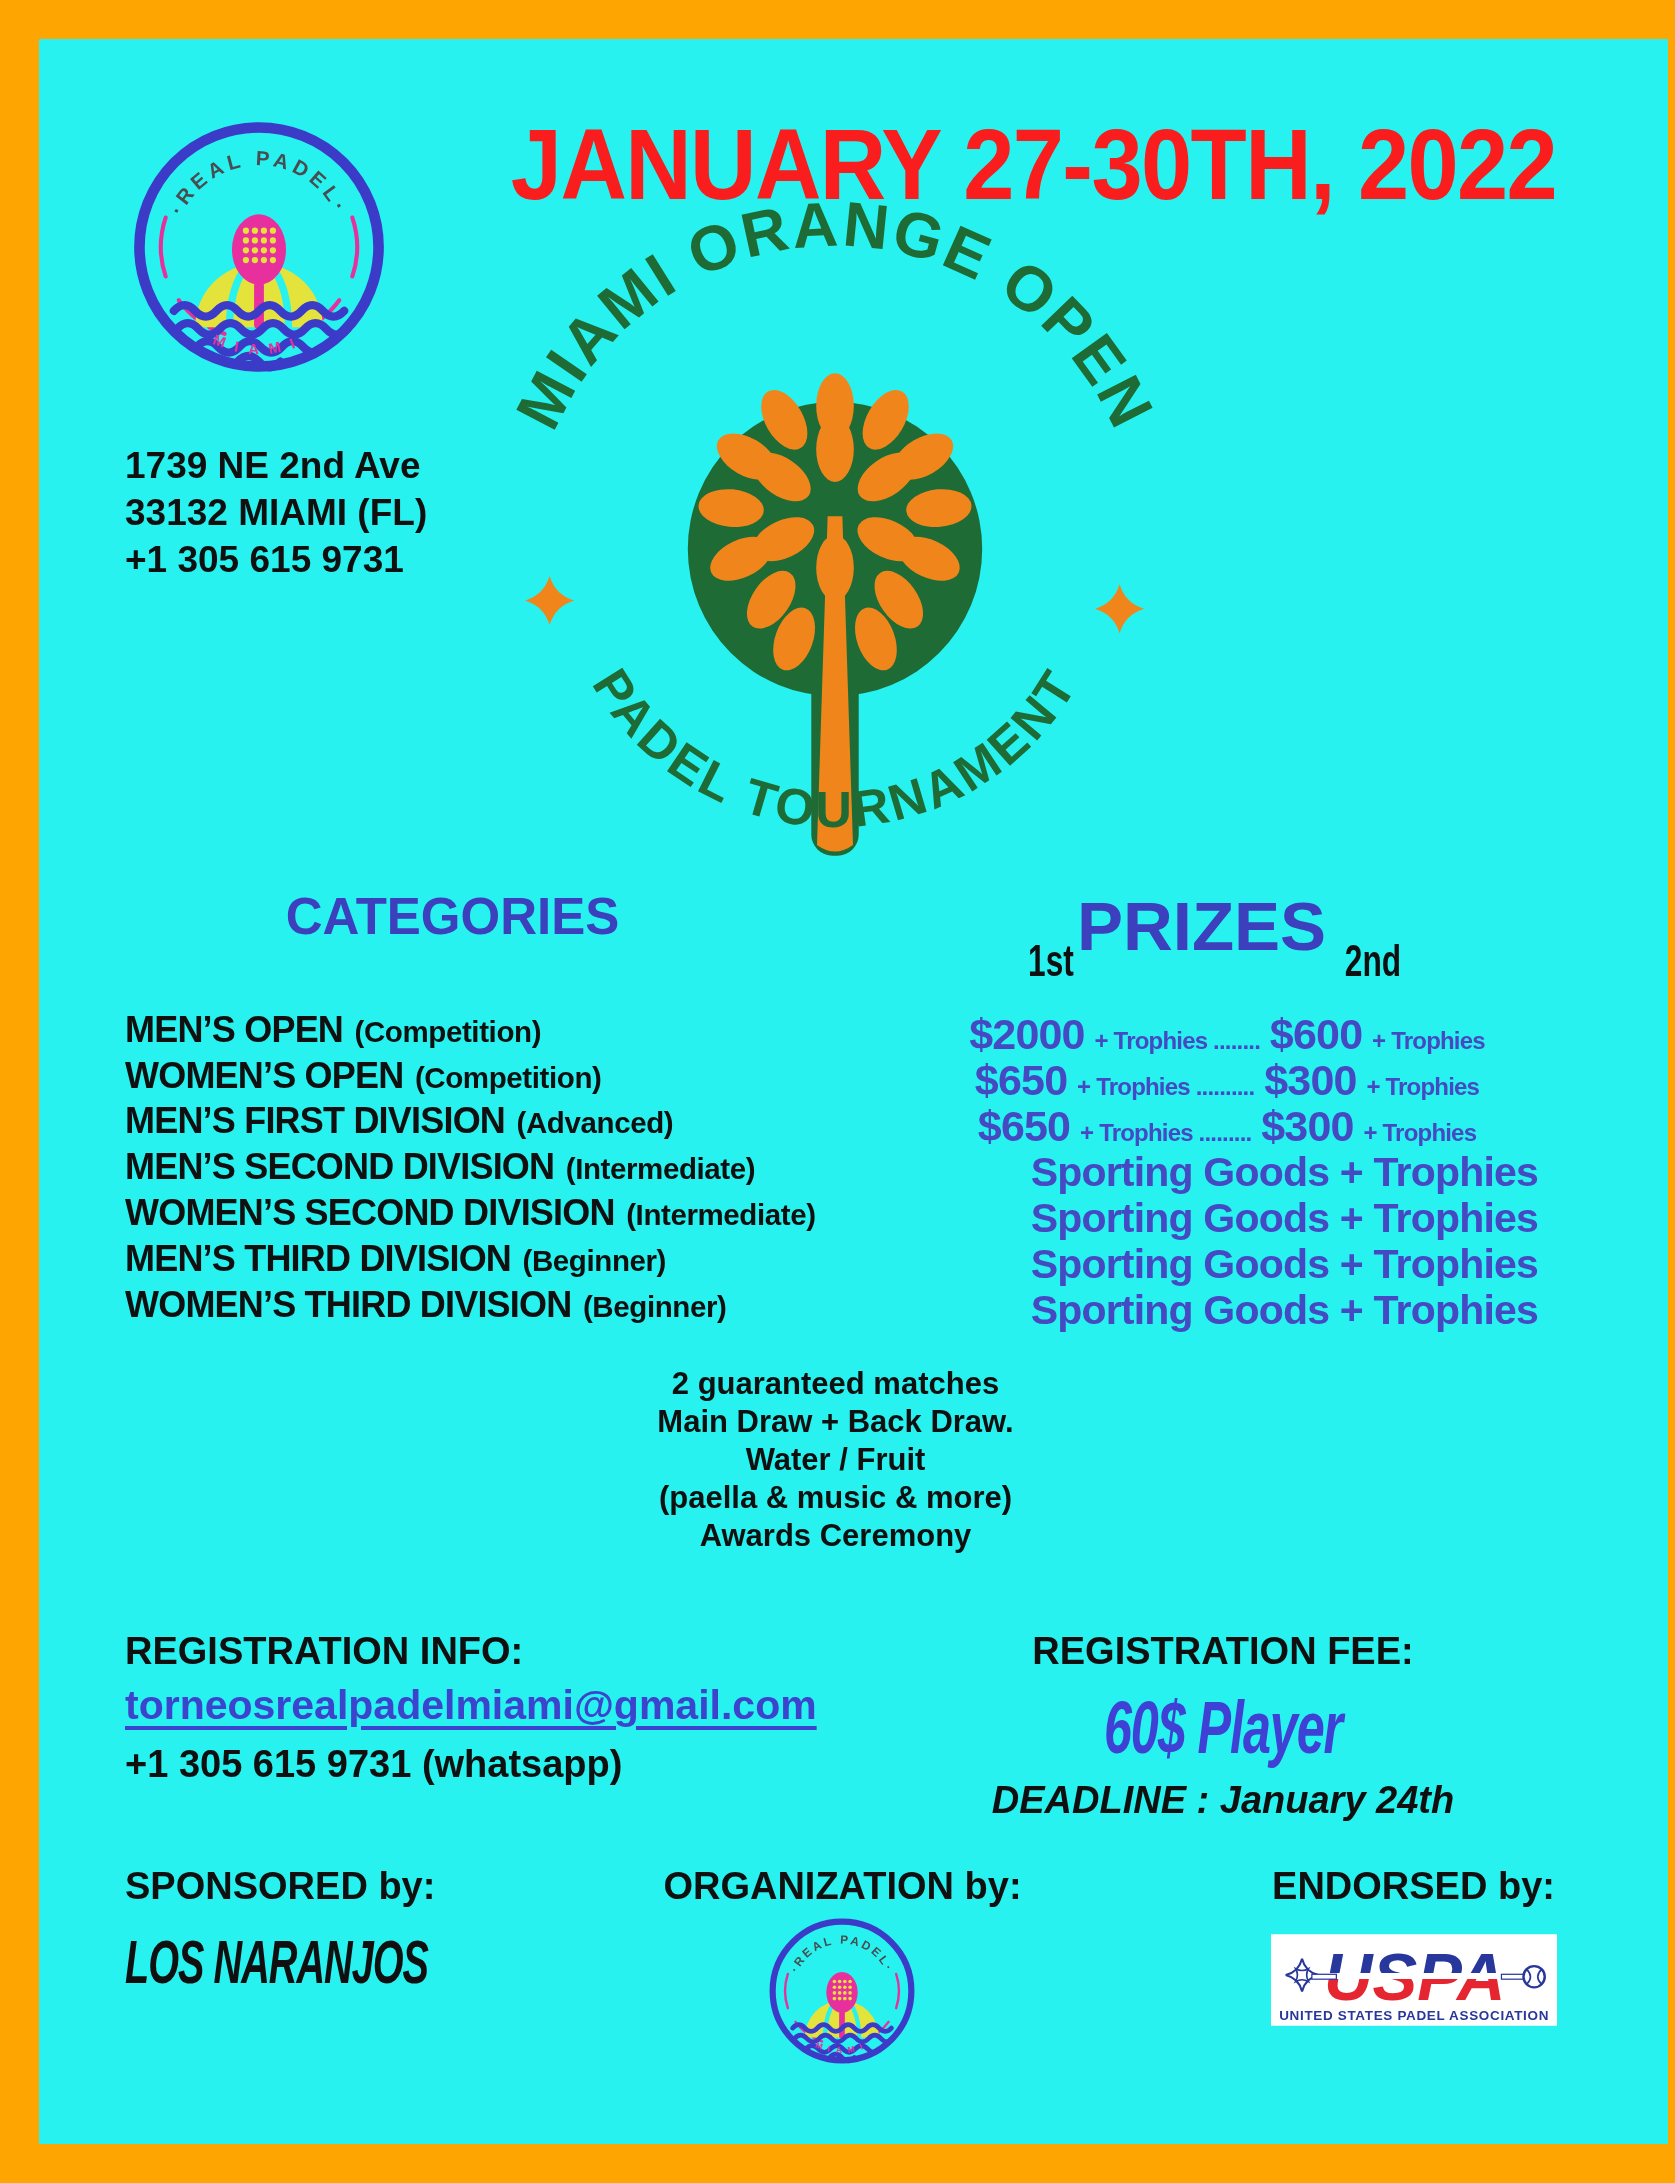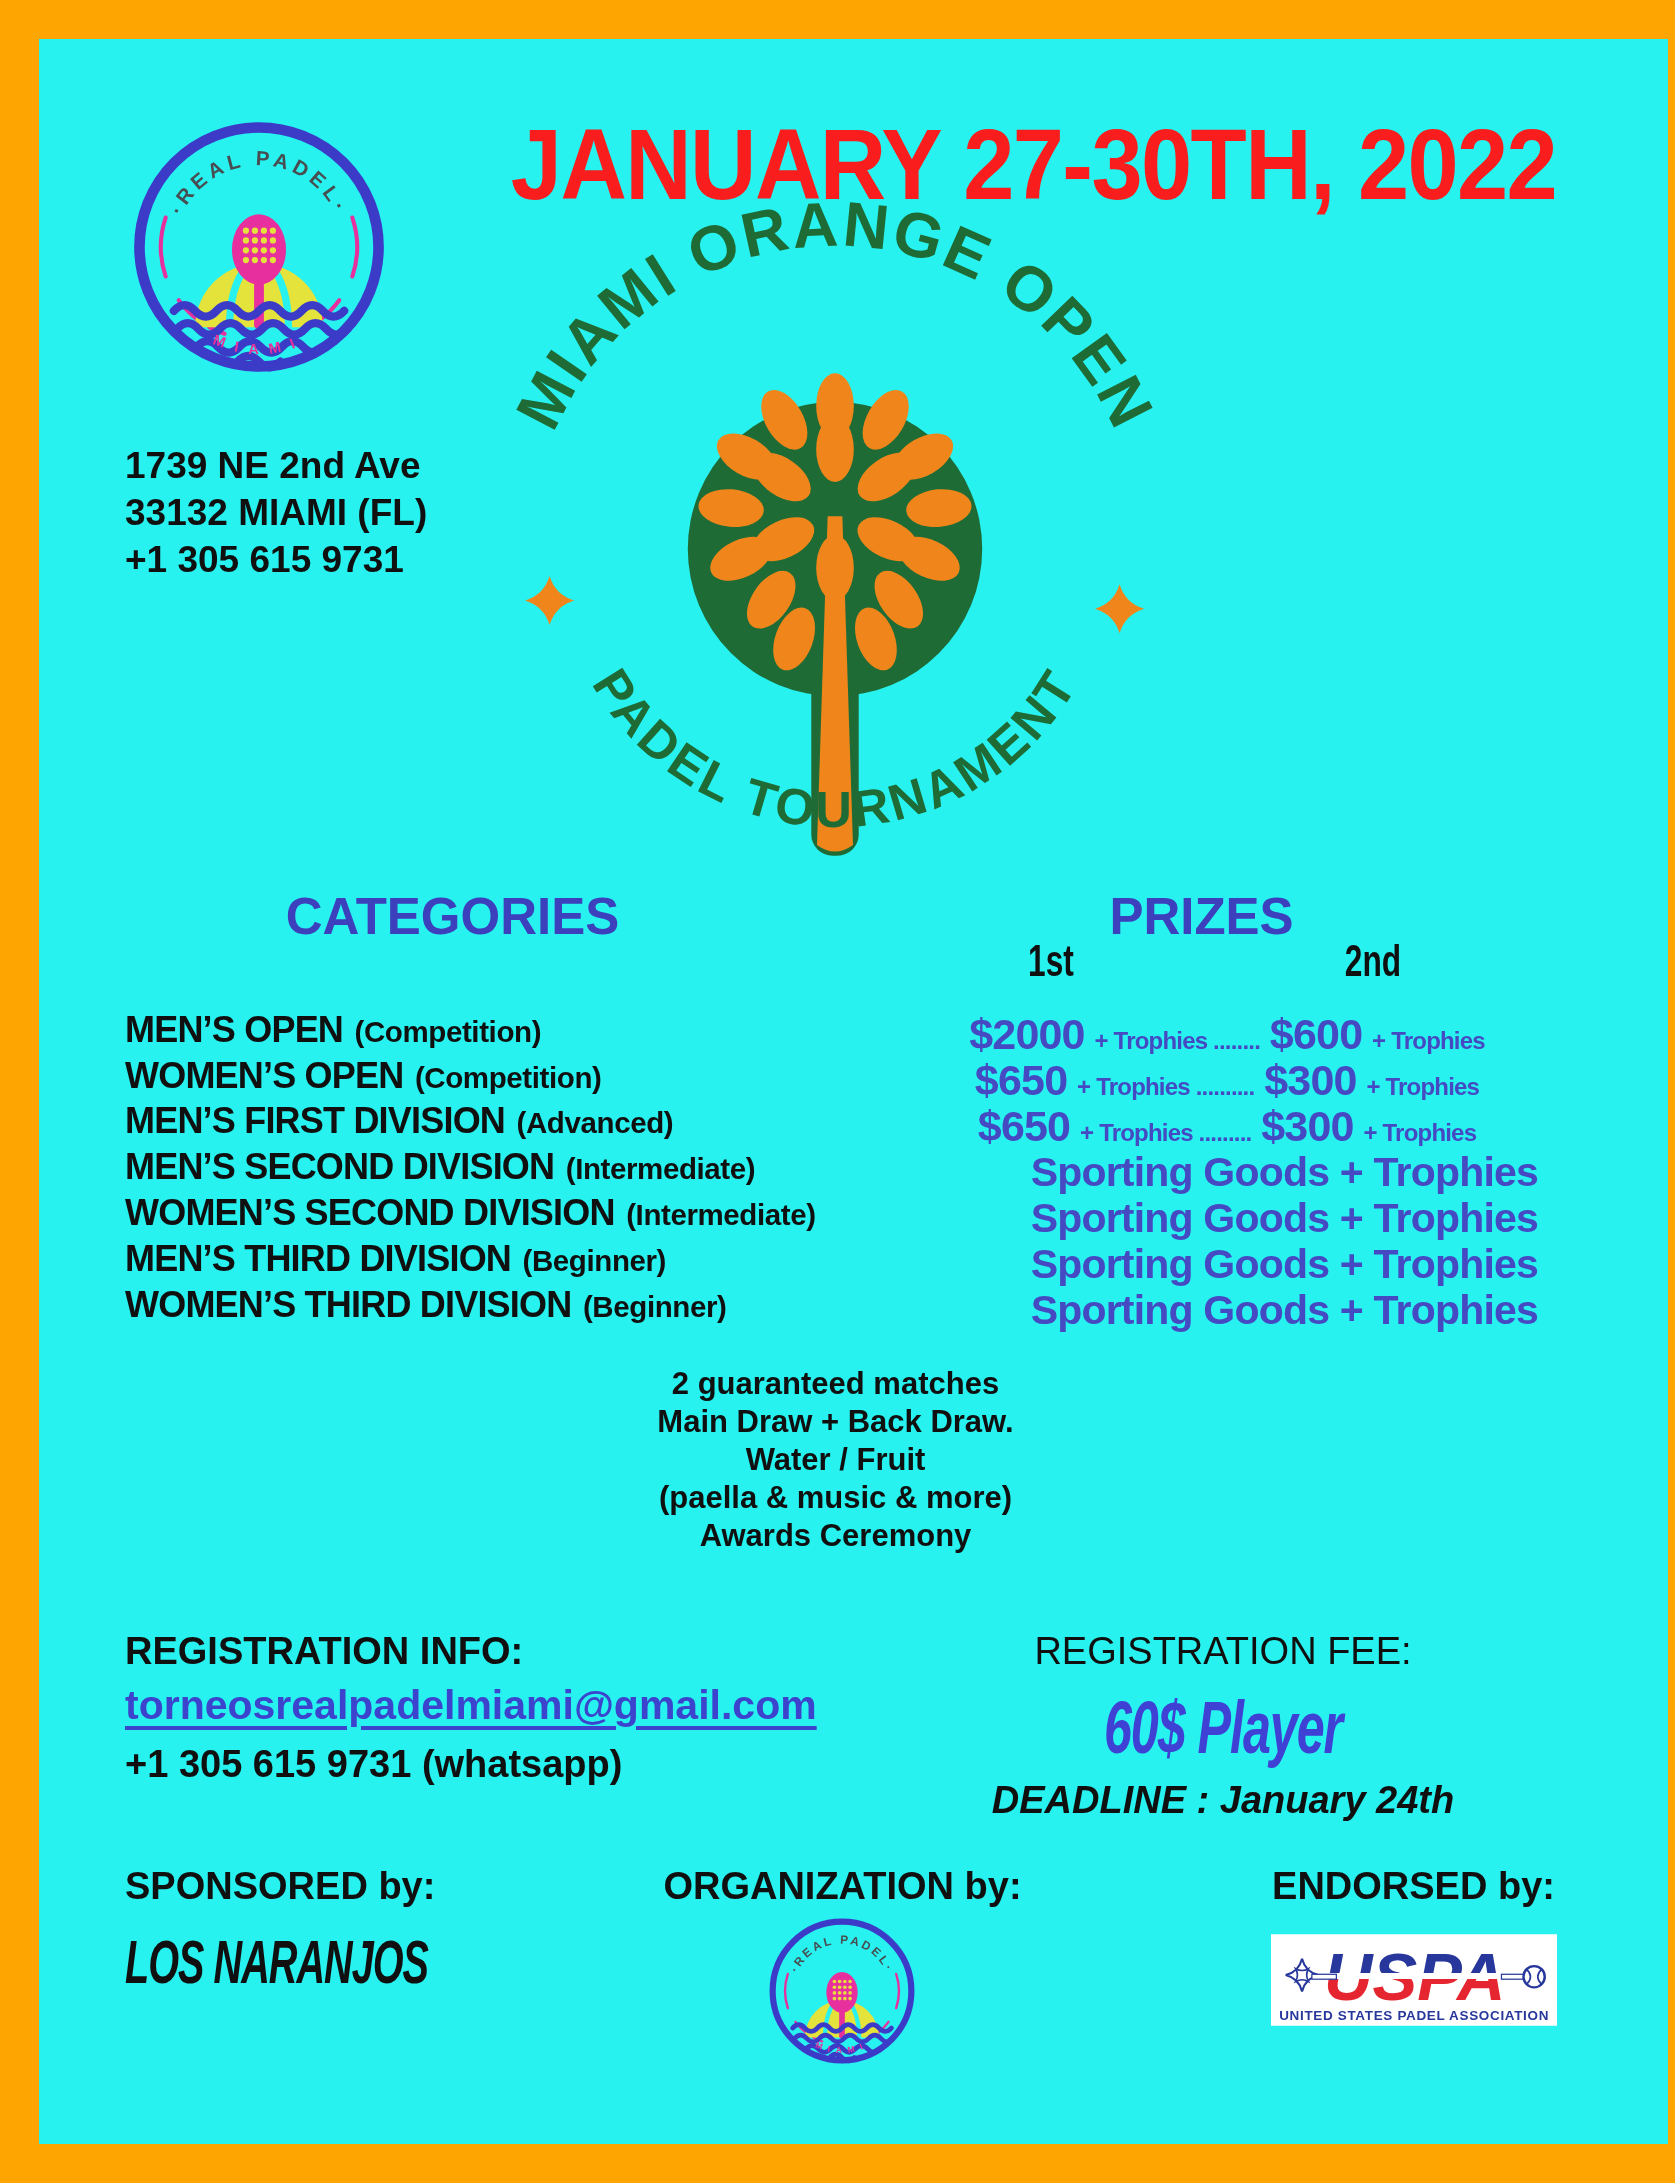--- a/index.html
+++ b/index.html
@@ -18,41 +18,41 @@
     color:var(--title_red);transform:scaleY(1.08);transform-origin:top center;
     white-space:nowrap;
   }
   .address{left:86px;top:403px;font-size:37px;font-weight:600;color:var(--text_black);line-height:47px;}
 
   .badge-lg{left:89px;top:77px;width:262px;height:262px;}
   .badge-sm{left:727px;top:1876px;width:152px;height:152px;}
   .center-logo{left:428px;top:142px;width:736px;height:736px;}
 
   .cat-header{left:168px;top:848px;width:491px;text-align:center;font-size:51px;font-weight:700;color:var(--header_blue);}
-  .prize-header{left:917px;top:848px;width:491px;text-align:center;font-size:51px;font-weight:700;color:var(--header_blue);}
+  .prize-header{left:917px;top:848px;width:491px;text-align:center;font-size:69px;font-weight:700;color:var(--header_blue);}
   .place-label{width:180px;text-align:center;font-size:44px;font-weight:700;color:var(--text_black);transform:scaleX(.72);transform-origin:center;white-space:nowrap;}
   .first-label{left:922px;top:897px;}
   .second-label{left:1244px;top:897px;}
 
   .cat-row{left:86px;height:46px;display:flex;align-items:baseline;gap:11.5px;white-space:nowrap;color:var(--text_black);}
   .cat-name{font-size:36px;font-weight:800;letter-spacing:-0.8px;}
   .cat-level{font-size:29.5px;font-weight:700;letter-spacing:-0.4px;}
 
   .prize-row{left:877px;width:622px;display:flex;justify-content:center;align-items:baseline;gap:9.8px;white-space:nowrap;color:var(--prize_blue);}
   .prize-amt{font-size:43px;font-weight:800;letter-spacing:-0.8px;}
   .prize-suffix{font-size:24px;font-weight:600;letter-spacing:-0.8px;}
   .goods-row{left:877px;width:622px;text-align:right;font-size:41px;font-weight:700;letter-spacing:-0.8px;color:var(--prize_blue);white-space:nowrap;}
 
   .perks{left:469px;top:1326px;width:655px;text-align:center;font-size:31px;font-weight:700;line-height:38px;color:var(--text_black);}
 
   .reg-info-title{left:86px;top:1591px;font-size:38px;font-weight:800;color:var(--text_black);}
   .reg-email{left:86px;top:1643px;font-size:41px;font-weight:700;color:var(--email_blue);text-decoration:underline;text-underline-offset:6.5px;}
   .reg-phone{left:86px;top:1704px;font-size:38px;font-weight:800;color:var(--text_black);}
 
-  .fee-title{left:922px;top:1591px;width:524px;text-align:center;font-size:38px;font-weight:400;color:var(--text_black);}
+  .fee-title{left:922px;top:1591px;width:524px;text-align:center;font-size:38px;font-weight:700;color:var(--text_black);}
   .fee-amount{left:922px;top:1646px;width:524px;text-align:center;font-size:74px;font-style:italic;font-weight:800;letter-spacing:-1.6px;color:var(--fee_blue);transform:scaleX(.68);transform-origin:center;white-space:nowrap;}
   .fee-deadline{left:922px;top:1740px;width:524px;text-align:center;font-size:38px;font-weight:800;font-style:italic;color:var(--text_black);white-space:nowrap;}
 
   .sponsored-label{left:86px;top:1826px;font-size:38px;font-weight:600;color:var(--text_black);}
   .sponsor-name{left:86px;top:1887px;font-size:62px;font-weight:800;font-style:italic;letter-spacing:-1.6px;color:var(--text_black);transform:scaleX(.64);transform-origin:left top;white-space:nowrap;}
   .organization-label{left:558px;top:1826px;width:491px;text-align:center;font-size:38px;font-weight:600;color:var(--text_black);}
   .endorsed-label{left:1129px;top:1826px;width:491px;text-align:center;font-size:38px;font-weight:600;color:var(--text_black);}
   .uspa{left:1232px;top:1895px;width:286px;height:92px;}
 </style>
 </head>

